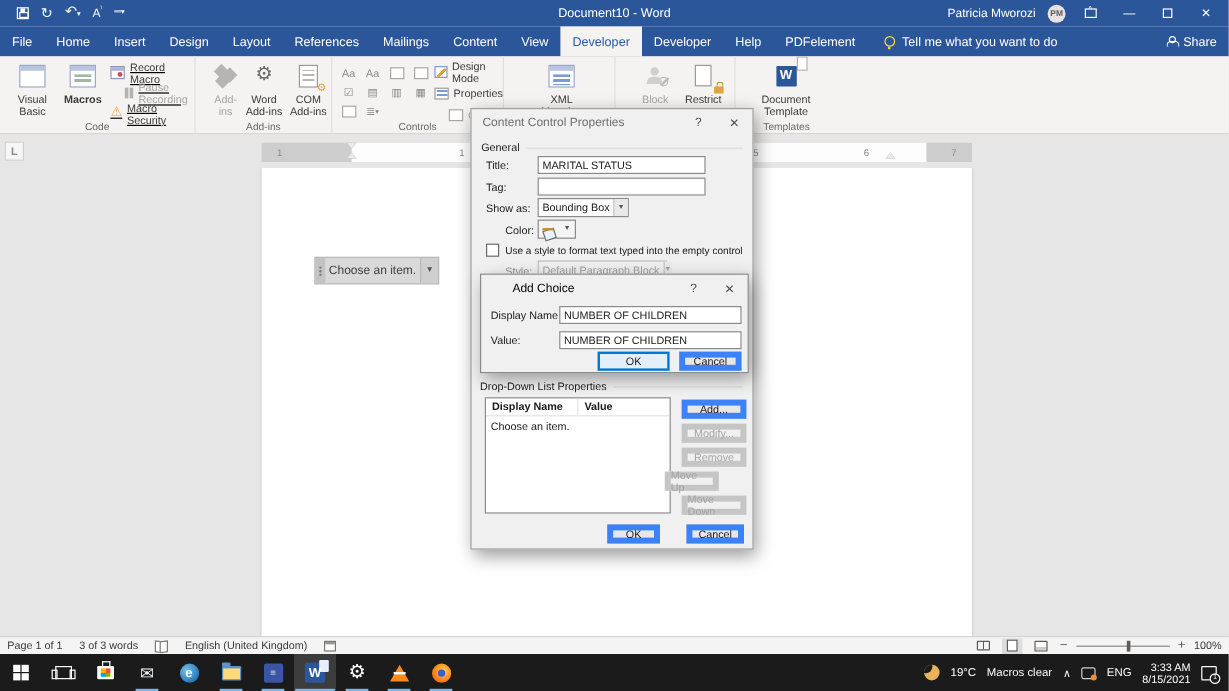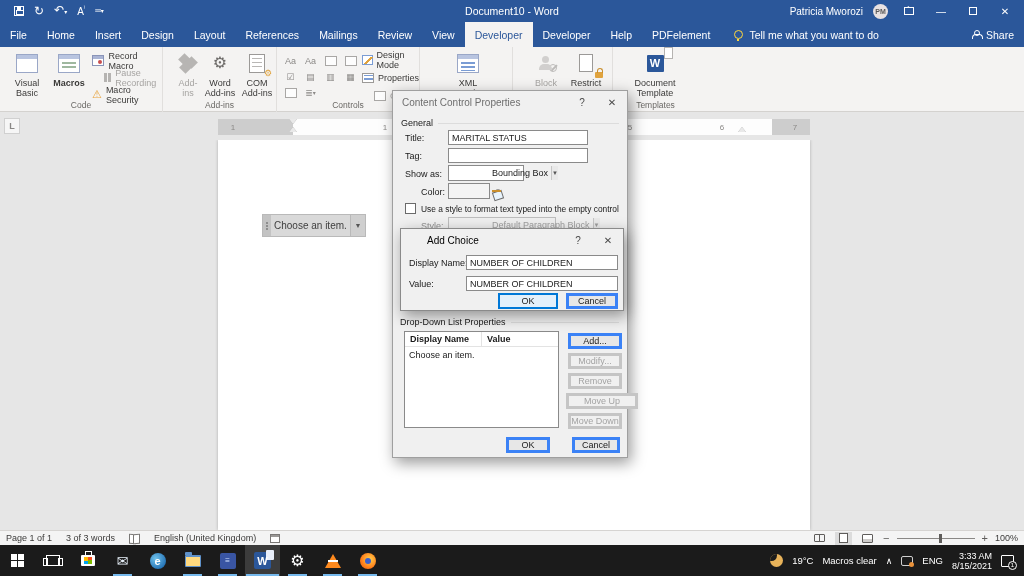--- a/index.html
+++ b/index.html
@@ -100,27 +100,27 @@
   .cc-drop { width:15px; background:#cfcfcf; border-left:1px solid #b9b9b9; display:flex; align-items:center; justify-content:center; font-size:7px; color:#555; }
 
   
   .dlg { position:absolute; background:#f0f0f0; border:1px solid #9f9f9f; box-shadow:3px 5px 14px rgba(0,0,0,.4); font-size:9px; color:#1a1a1a; }
   .dlg-title { height:23px; display:flex; align-items:center; padding-left:9px; font-size:10px; }
   .dlg-btns { position:absolute; top:0; right:0; display:flex; }
   .dlg-tb { width:30px; height:23px; display:flex; align-items:center; justify-content:center; font-size:10px; color:#4a4a4a; }
   .sect { display:flex; align-items:center; gap:5px; }
   .sect .ln { flex:1; height:1px; background:#dcdcdc; }
   .fld { position:absolute; height:15px; border:1px solid #8a8a8a; background:#fff; font-size:9px; padding:0 3px; font-family:"Liberation Sans",sans-serif; color:#1a1a1a; }
-  .combo { position:absolute; height:16px; border:1px solid #8a8a8a; background:#fff; display:flex; align-items:center;padding-left:40px; }
+  .combo { position:absolute; height:16px; border:1px solid #8a8a8a; background:#fff; display:flex; align-items:center; }
   .combo .cv { flex:1; padding:0 3px; white-space:nowrap; }
   .combo .ca { width:13px; align-self:stretch; background:#e9e9e9; border-left:1px solid #c6c6c6; display:flex; align-items:center; justify-content:center; font-size:6px; color:#555; }
   .combo.disabled { background:#efefef; border-color:#bdbdbd; color:#9e9e9e; }
   .combo.disabled .ca { color:#9e9e9e; background:#e9e9e9; }
   .chk { position:absolute; width:11px; height:11px; border:1px solid #6a6a6a; background:#fff; }
-  .wbtn { position:absolute; background:#e7e7e7; border:3px solid #3b82f6; font-size:9px; display:flex; align-items:center; justify-content:center; color:#1a1a1a; }
+  .wbtn { position:absolute; background:#e7e7e7; border:5px solid #3b82f6; font-size:9px; display:flex; align-items:center; justify-content:center; color:#1a1a1a; }
   .wbtn.disabled { background:#f0f0f0; border-color:#c5c5c5; color:#a3a3a3; }
   .wbtn.focusblue { background:#e3f0fb; border:2px solid #0078d7; }
   .listbox { position:absolute; background:#fff; border:1px solid #8a8a8a; }
   .lb-head { display:flex; font-weight:bold; border-bottom:1px solid #e3e3e3; height:15px; align-items:center; }
   .lb-c1 { width:77px; padding-left:5px; border-right:1px solid #e3e3e3; align-self:stretch; display:flex; align-items:center; }
   .lb-c2 { padding-left:5px; }
   .lb-row { padding:3px 0 0 4px; }
   .bucket { width:11px; height:9px; position:relative; }
   .bucket::before { content:""; position:absolute; left:1px; top:0; width:8px; height:7px; border:1.5px solid #6f6d6b; transform:rotate(-18deg); background:#e8f4fd; }
   .bucket::after { content:""; position:absolute; left:0; bottom:-1px; width:9px; height:2px; background:#c98f2e; }
@@ -211,21 +211,21 @@
 </div>
 
 <div class="tabrow">
   <div class="tab">File</div>
   <div class="tab">Home</div>
   <div class="tab">Insert</div>
   <div class="tab">Design</div>
   <div class="tab">Layout</div>
   <div class="tab">References</div>
   <div class="tab">Mailings</div>
-  <div class="tab">Review</div>
+  <div class="tab">Content</div>
   <div class="tab">View</div>
   <div class="tab active">Developer</div>
   <div class="tab">Developer</div>
   <div class="tab">Help</div>
   <div class="tab">PDFelement</div>
   <div class="tellme">
     <span class="bulb"></span>
     <span>Tell me what you want to do</span>
   </div>
 </div>
@@ -242,21 +242,21 @@
           <span class="bigwin"></span>
         </span>
       <span>Visual Basic</span>
     </div>
     <div class="bigbtn" style="left:50px; width:38px;font-weight:bold;">
       <span class="bicon">
           <span class="bigwin mlines"></span>
         </span>
       <span>Macros</span>
     </div>
-    <div style="position:absolute; left:92px; top:6px; display:flex; flex-direction:column; gap:2px;">
+    <div style="position:absolute; left:92px; top:6px; display:flex; flex-direction:column; gap:2px;text-decoration:underline;">
       <div class="smallrow">
         <span class="winicon reddot"></span>
         <span>Record Macro</span>
       </div>
       <div class="smallrow dis">
         <span class="pausebars"></span>
         <span>Pause Recording</span>
       </div>
       <div class="smallrow">
         <span class="warn">⚠</span>
@@ -451,21 +451,21 @@
     <div class="lb-head">
       <span class="lb-c1">Display Name</span>
       <span class="lb-c2">Value</span>
     </div>
     <div class="lb-row">Choose an item.</div>
   </div>
 
   <div class="wbtn" style="left:175px; top:242px; width:54px; height:16px;">Add...</div>
   <div class="wbtn disabled" style="left:175px; top:262px; width:54px; height:16px;">Modify...</div>
   <div class="wbtn disabled" style="left:175px; top:282px; width:54px; height:16px;">Remove</div>
-  <div class="wbtn disabled" style="left:173px; top:302px; width:72px; height:16px;">Move Up</div>
+  <div class="wbtn disabled" style="left:161px; top:302px; width:45px; height:16px;">Move Up</div>
   <div class="wbtn disabled" style="left:175px; top:322px; width:54px; height:16px;">Move Down</div>
 
   <div class="wbtn" style="left:113px; top:346px; width:44px; height:16px;">OK</div>
   <div class="wbtn" style="left:179px; top:346px; width:48px; height:16px;">Cancel</div>
 </div>
 
 <div class="dlg" style="left:400px; top:228px; width:224px; height:83px; border-color:#8a8a8a;">
   <div class="dlg-title" style="color:#000;margin-left:17px;">Add Choice</div>
   <div class="dlg-btns">
     <span class="dlg-tb">?</span>

